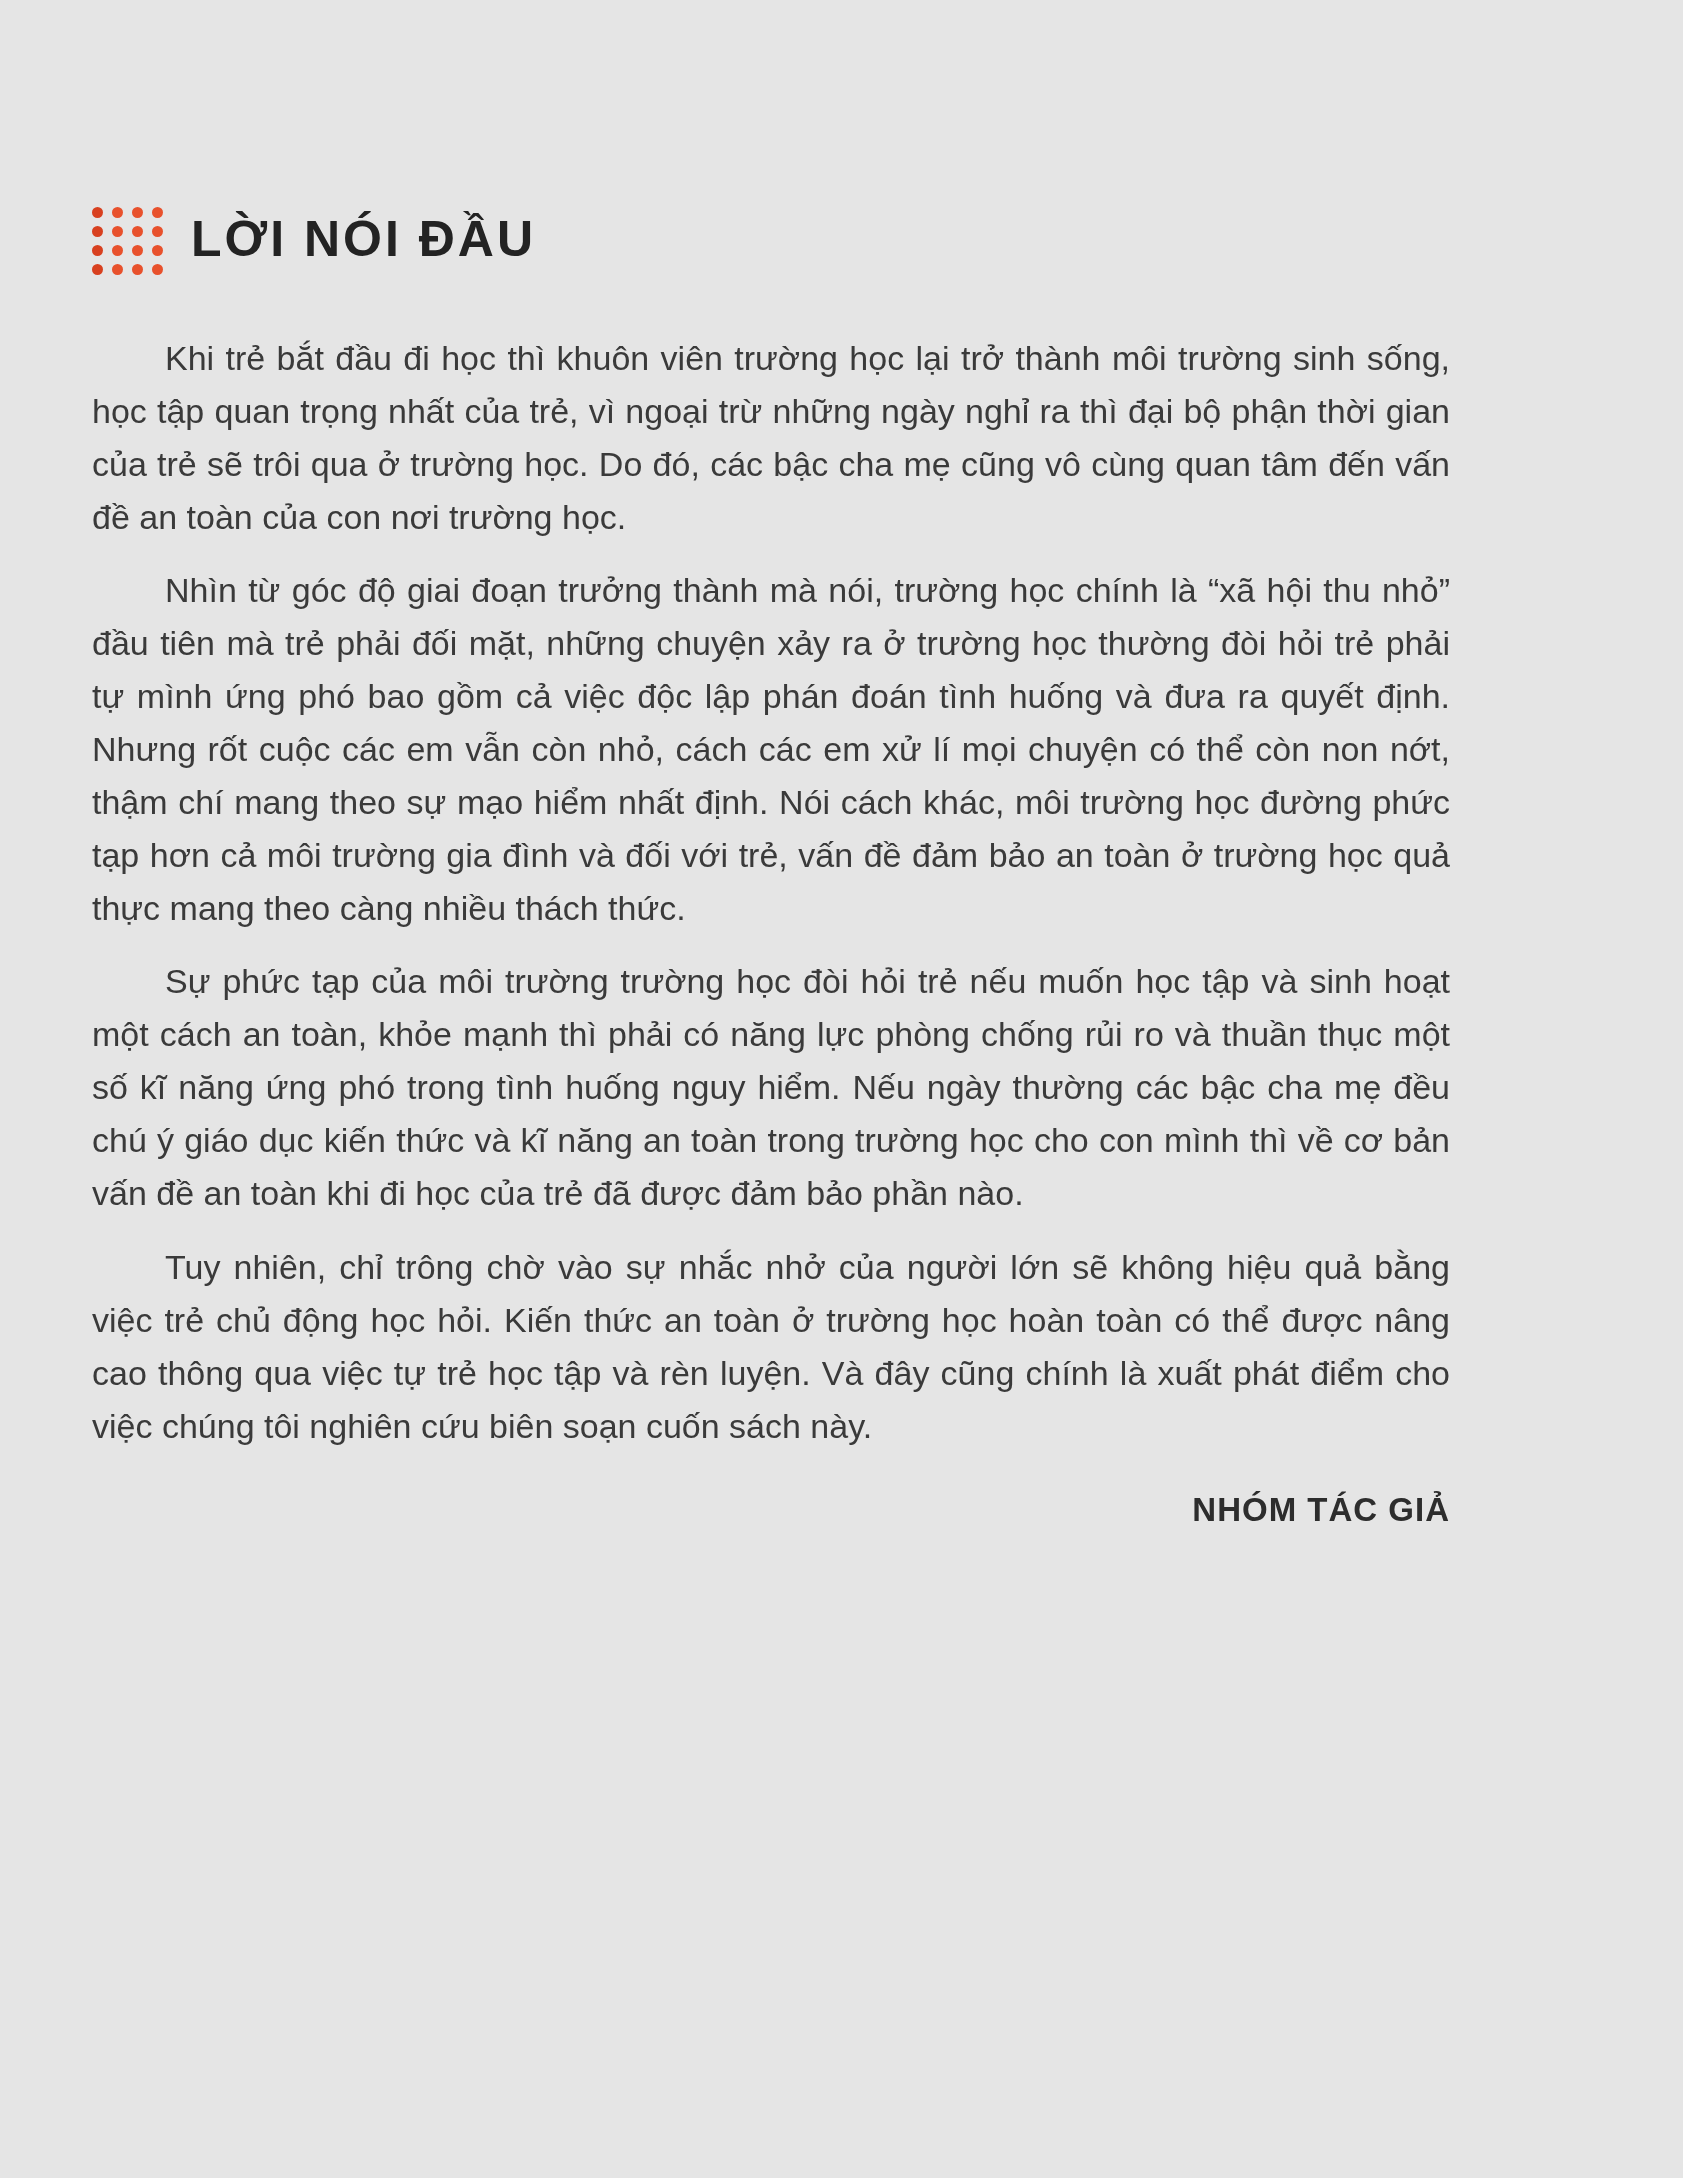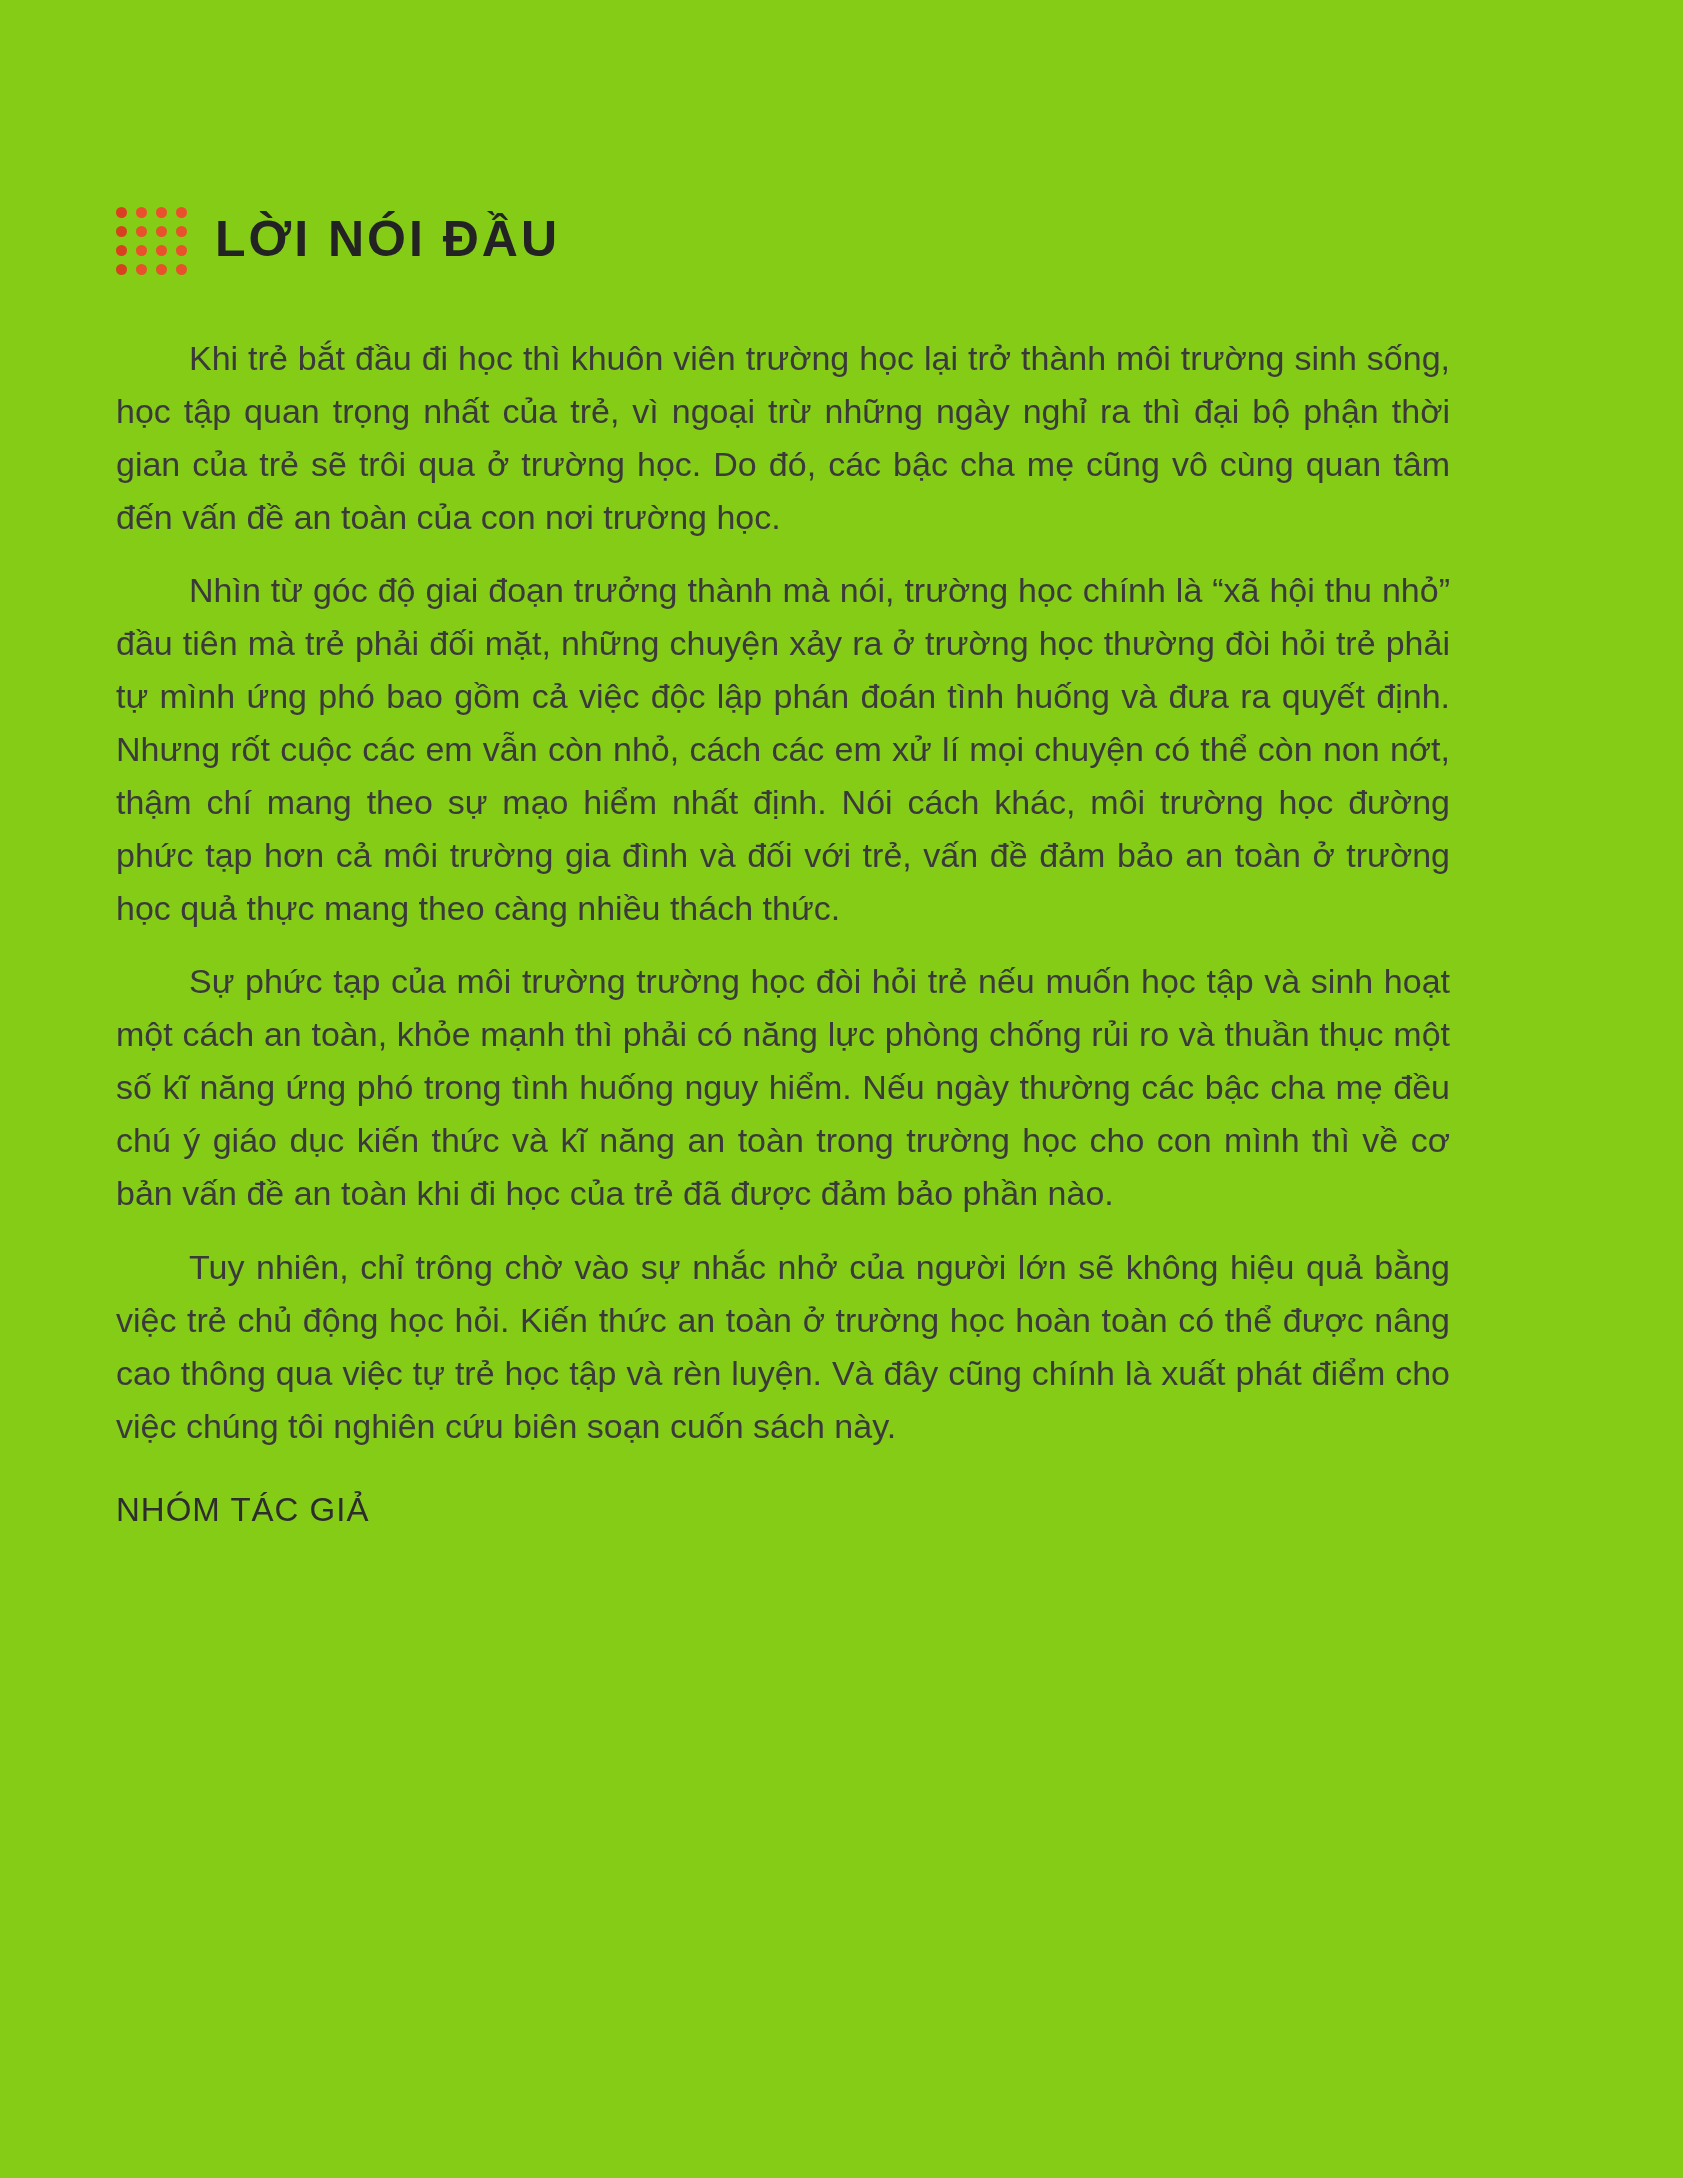--- a/index.html
+++ b/index.html
@@ -11,22 +11,22 @@
   html,body{
     width:1683px;
     height:2178px;
     background:#ffffff;
     font-family:"Liberation Sans", "DejaVu Sans", sans-serif;
     color:var(--ink);
   }
   .page{
     width:1683px;
     height:2178px;
-    padding:203px 233px 0 116px;
-    background:#84cc16;
+    padding:203px 233px 0 92px;
+    background:#e5e5e5;
   }
   .title-row{
     display:flex;
     align-items:center;
     gap:28px;
     margin-bottom:57px;
   }
   .dots{
     display:grid;
     grid-template-columns:repeat(4, 11px);
@@ -51,22 +51,23 @@
   .content p{
     font-size:34px;
     line-height:1.56;
     text-align:justify;
     text-indent:73px;
     color:var(--ink);
     margin-bottom:20px;
   }
   .signature{
     margin-top:38px;
+    text-align:right;
     font-size:33px;
-    font-weight:normal;
+    font-weight:bold;
     letter-spacing:1px;
     color:#2d2d2d;
   }
 </style>
 </head>
 <body>
 
 <div class="page">
 
   <div class="title-row">

